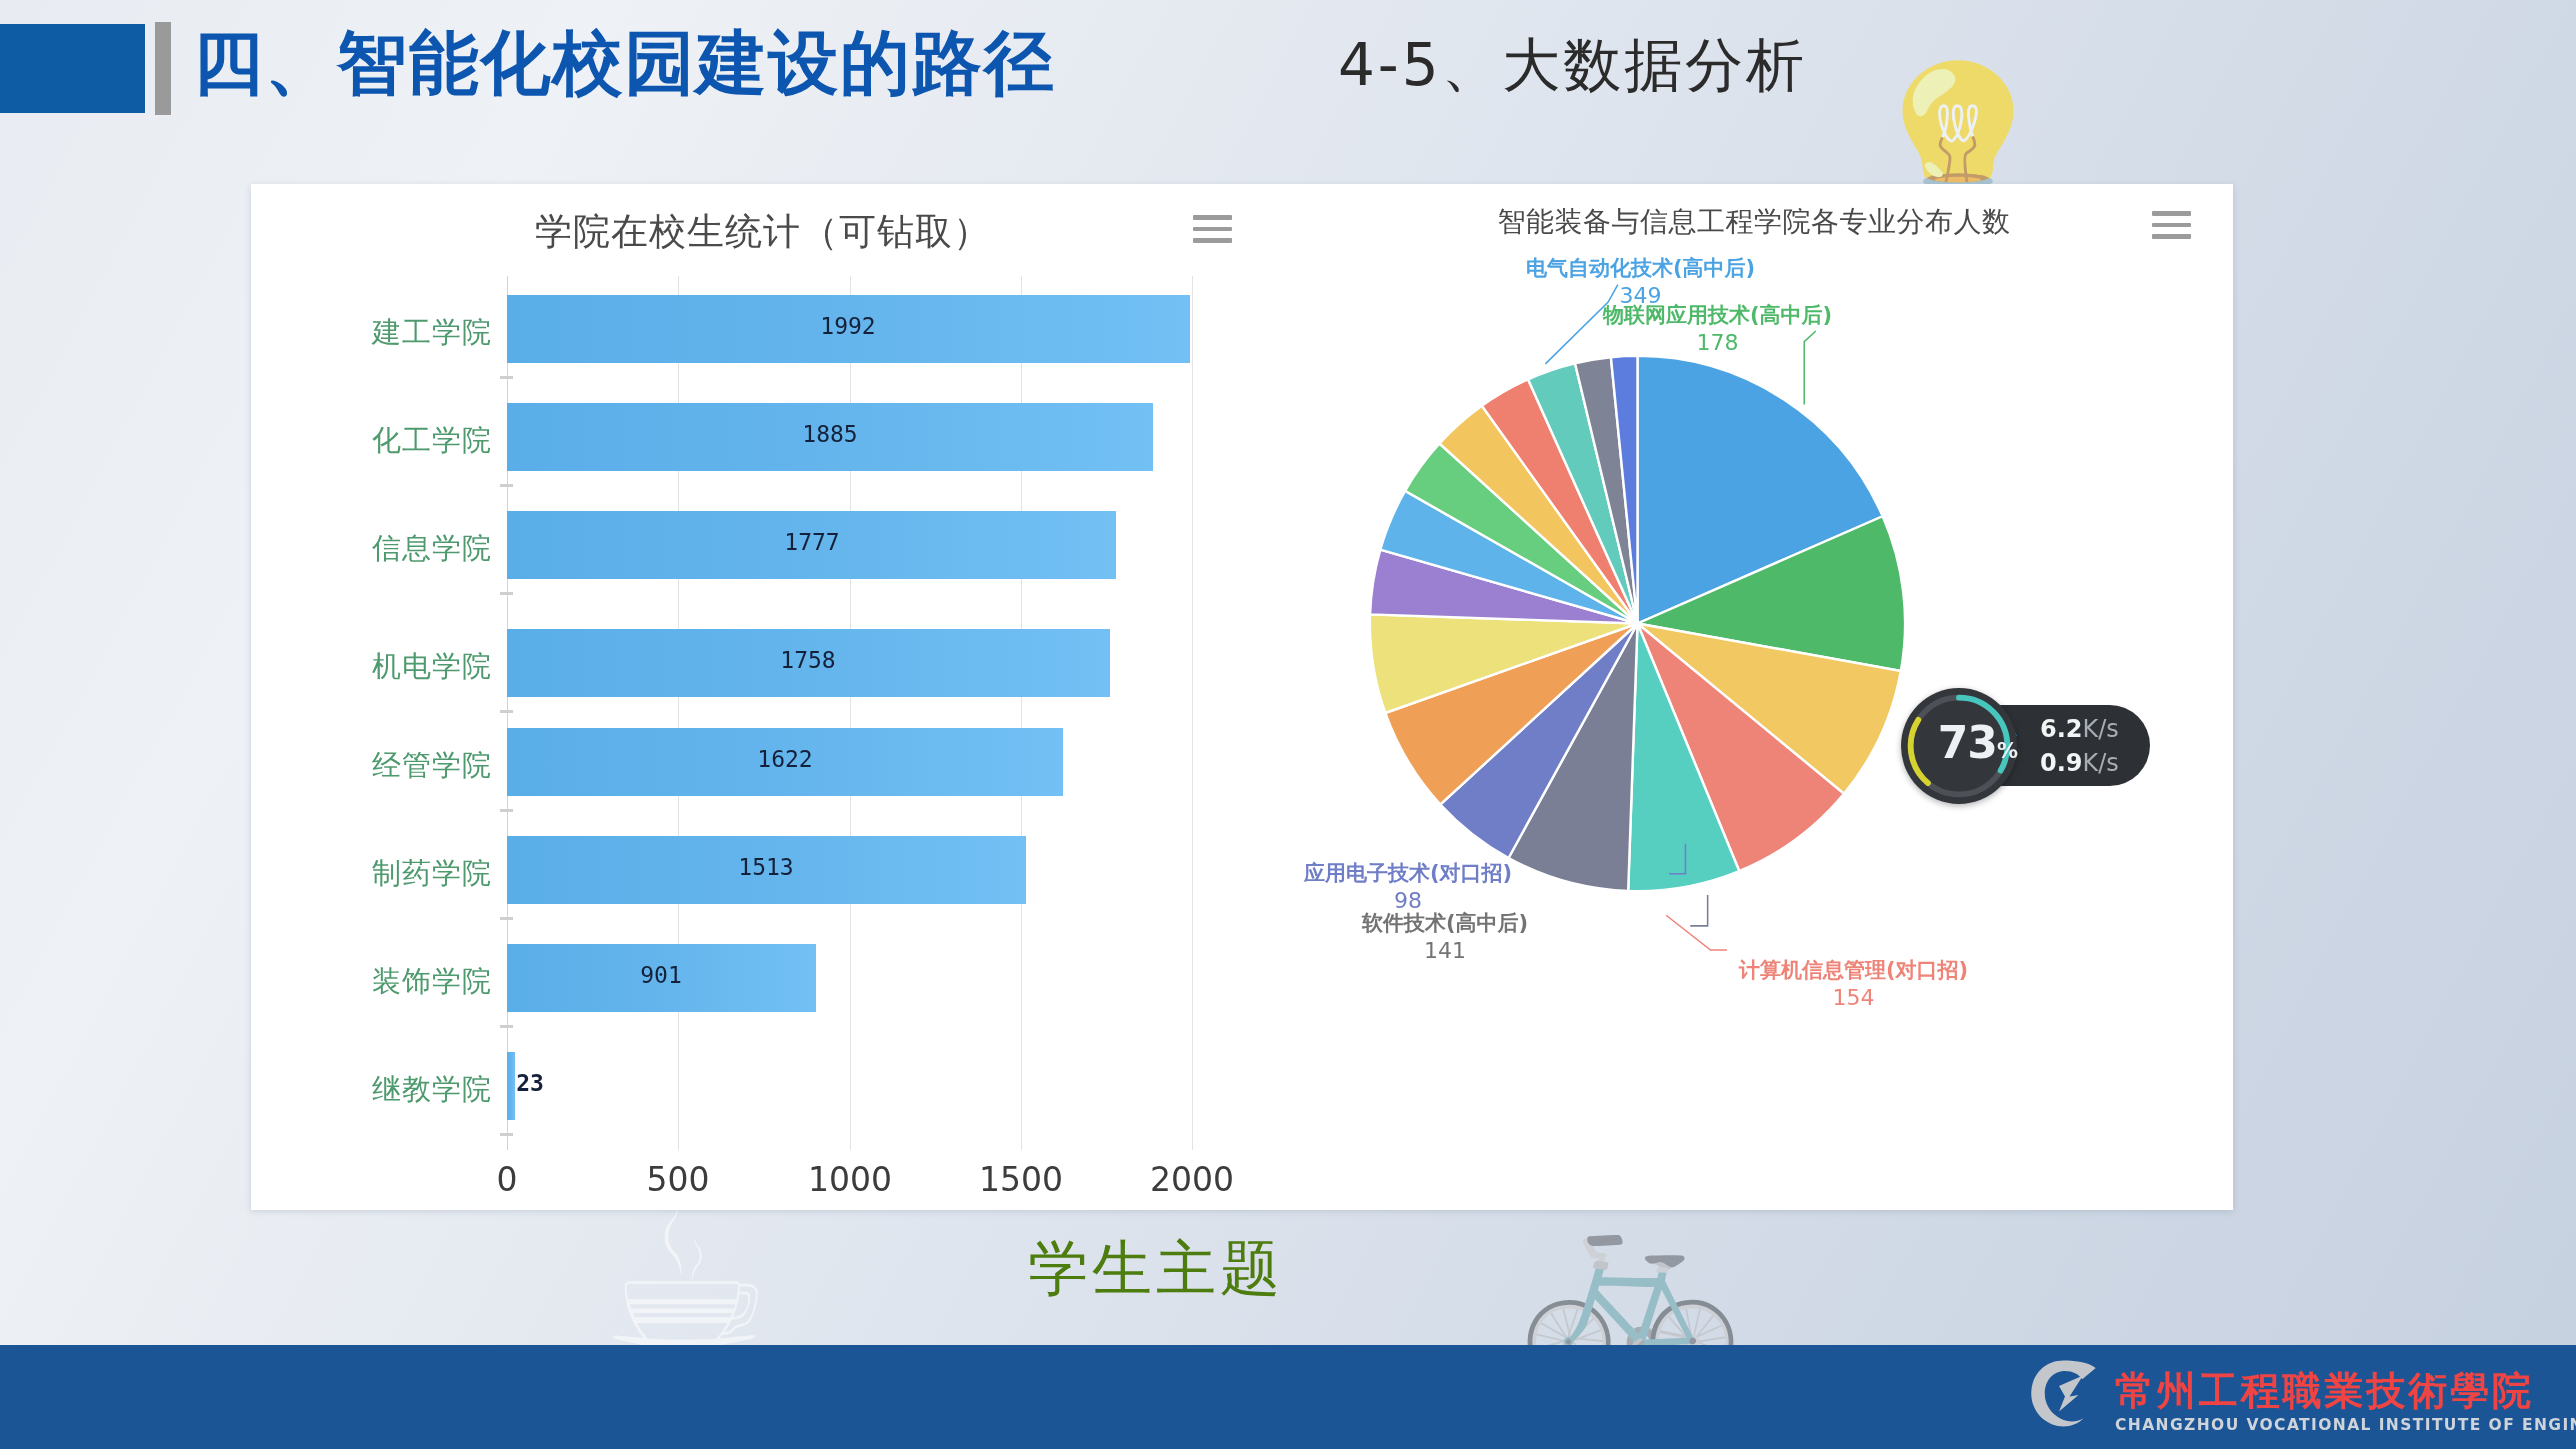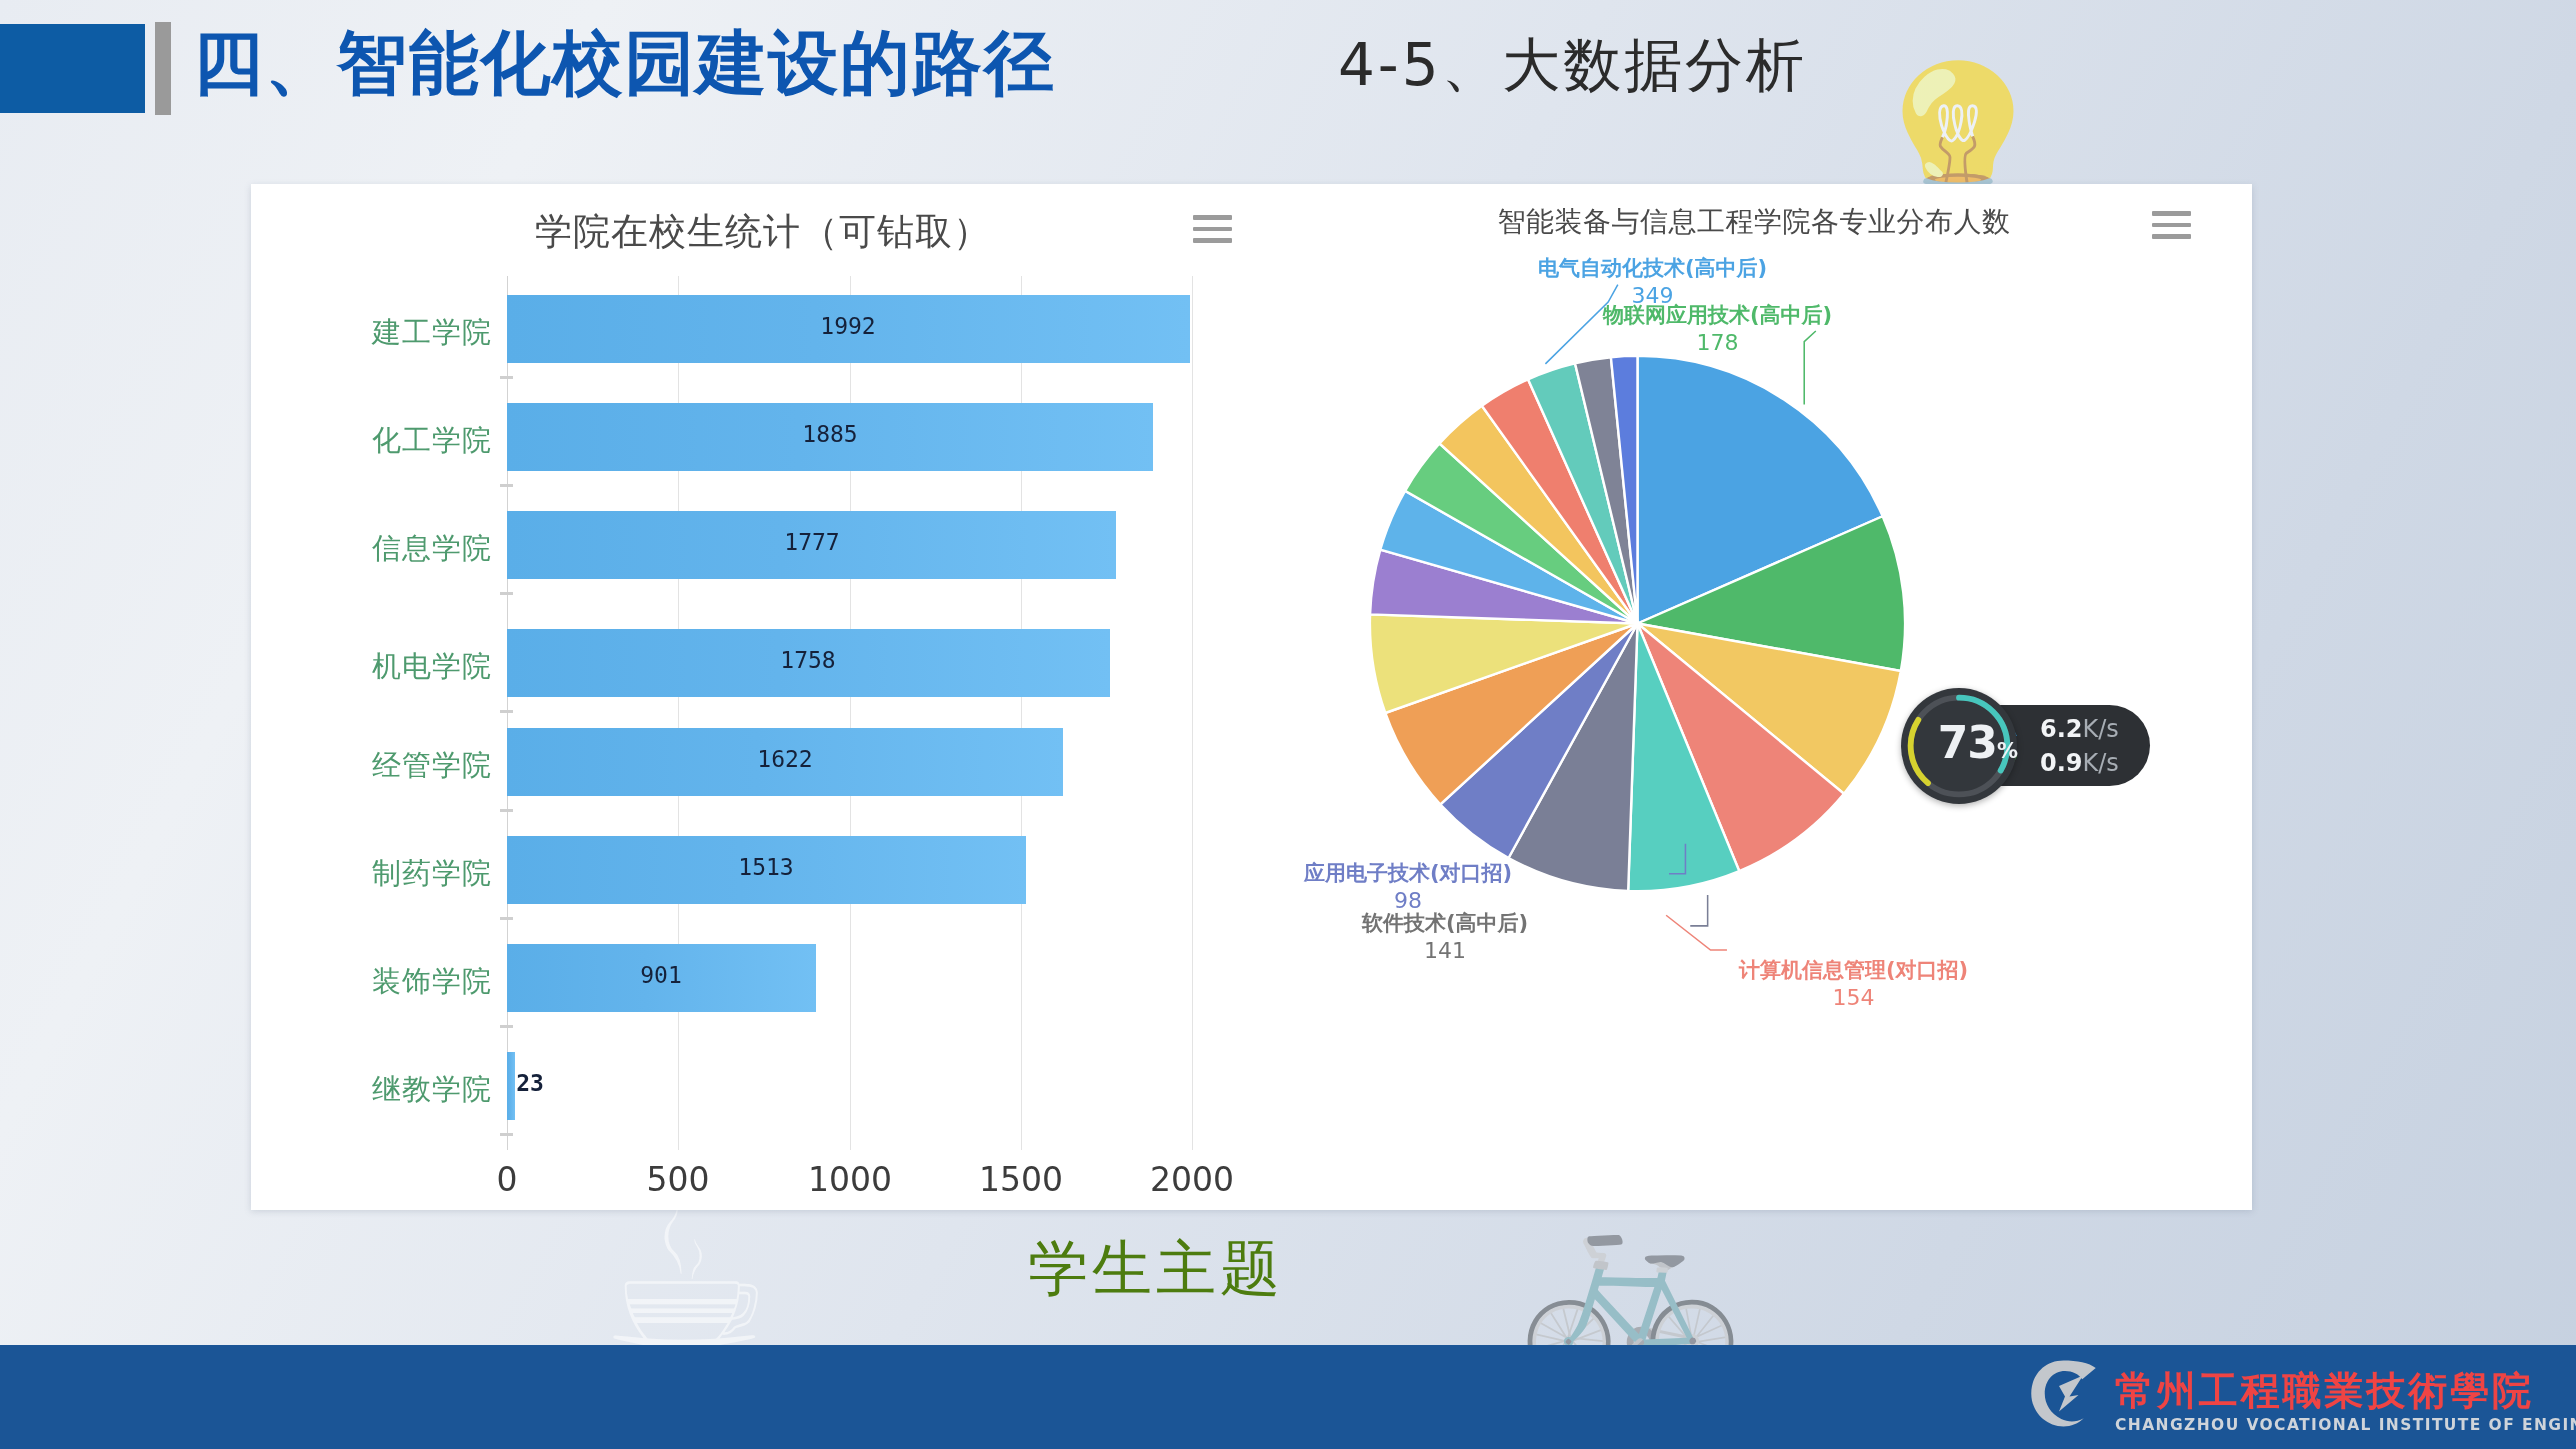--- a/index.html
+++ b/index.html
@@ -27,21 +27,21 @@
   }
   .header-subtitle{
     position:absolute;left:1338px;top:27px;
     font-size:58px;color:#2b2b2b;letter-spacing:2.9px;white-space:nowrap;
     font-family:"DejaVu Sans","Liberation Sans",sans-serif;
   }
 
   
   .card{
     position:absolute;left:251px;top:184px;width:1982px;height:1026px;
-    background:#ffffff;box-shadow:0 1.9px 6.8px rgba(90,105,130,.22);padding-left:19px;
+    background:#ffffff;box-shadow:0 1.9px 6.8px rgba(90,105,130,.22);
   }
   .panel{position:absolute;top:0;height:100%;}
   .panel-left{left:0;width:1024px;}
   .panel-right{left:1024px;width:958px;}
 
   .panel-title{
     position:absolute;top:0;width:100%;text-align:center;
     color:#4a4a4a;font-family:"DejaVu Sans","Liberation Sans",sans-serif;
   }
   .panel-left .panel-title{top:23px;font-size:37px;letter-spacing:1px;}
@@ -258,21 +258,21 @@
           <path d="M 280 280 L 18.95358927106264 372.64864513601344 A 277 277 0 0 1 3.160292839651447 270.57786970093935 Z" fill="#ece17b" stroke="#ffffff" stroke-width="2.5"></path>
           <path d="M 280 280 L 3.160292839651447 270.57786970093935 A 277 277 0 0 1 13.760096277724074 203.54534895800478 Z" fill="#9b7fd0" stroke="#ffffff" stroke-width="2.5"></path>
           <path d="M 280 280 L 13.760096277724074 203.54534895800478 A 277 277 0 0 1 39.424381992844474 142.69605970521025 Z" fill="#5eb3ea" stroke="#ffffff" stroke-width="2.5"></path>
           <path d="M 280 280 L 39.424381992844474 142.69605970521025 A 277 277 0 0 1 75.01238984213083 93.6962703492884 Z" fill="#67cd7f" stroke="#ffffff" stroke-width="2.5"></path>
           <path d="M 280 280 L 75.01238984213083 93.6962703492884 A 277 277 0 0 1 118.89899422722806 54.66587932804916 Z" fill="#f3c55e" stroke="#ffffff" stroke-width="2.5"></path>
           <path d="M 280 280 L 118.89899422722806 54.66587932804916 A 277 277 0 0 1 166.66240989581433 27.247966043049217 Z" fill="#ef7f6e" stroke="#ffffff" stroke-width="2.5"></path>
           <path d="M 280 280 L 166.66240989581433 27.247966043049217 A 277 277 0 0 1 215.3244591898532 10.656215180459299 Z" fill="#63cbbb" stroke="#ffffff" stroke-width="2.5"></path>
           <path d="M 280 280 L 215.3244591898532 10.656215180459299 A 277 277 0 0 1 252.46327068607292 4.372119445997441 Z" fill="#7f8396" stroke="#ffffff" stroke-width="2.5"></path>
           <path d="M 280 280 L 252.46327068607292 4.372119445997441 A 277 277 0 0 1 279.99999999999994 3 Z" fill="#5c7ddd" stroke="#ffffff" stroke-width="2.5"></path>
         </svg>
-        <div class="pie-lbl" style="left: 263px; top: 71px; color: rgb(75, 163, 227);"><span>电气自动化技术(高中后)</span><span class="pv">349</span></div>
+        <div class="pie-lbl" style="left: 251px; top: 71px; color: rgb(75, 163, 227);"><span>电气自动化技术(高中后)</span><span class="pv">349</span></div>
         <div class="pie-lbl" style="left: 328px; top: 118px; color: rgb(79, 185, 106);"><span>物联网应用技术(高中后)</span><span class="pv">178</span></div>
         <div class="pie-lbl" style="left: 464px; top: 773px; color: rgb(238, 132, 120);"><span>计算机信息管理(对口招)</span><span class="pv">154</span></div>
         <div class="pie-lbl" style="left: 87px; top: 726px; color: #737373;"><span>软件技术(高中后)</span><span class="pv">141</span></div>
         <div class="pie-lbl" style="left: 29px; top: 676px; color: rgb(111, 126, 198);"><span>应用电子技术(对口招)</span><span class="pv">98</span></div>
         <svg width="958" height="1026" style="position: absolute; left: 0px; top: 0px;" viewBox="0 0 992 1062">
           <path d="M 355 104 L 345 122 L 280 186" fill="none" stroke="#4ba3e3" stroke-width="1.6"></path>
           <path d="M 560 152 L 548 163 L 548 228" fill="none" stroke="#4fb96a" stroke-width="1.6"></path>
           <path d="M 468 793 L 451 793 L 405 757" fill="none" stroke="#ee8478" stroke-width="1.6"></path>
           <path d="M 430 768 L 448 768 L 448 736" fill="none" stroke="#7a7f96" stroke-width="1.6"></path>
           <path d="M 408 714 L 425 714 L 425 683" fill="none" stroke="#6f7ec6" stroke-width="1.6"></path>

